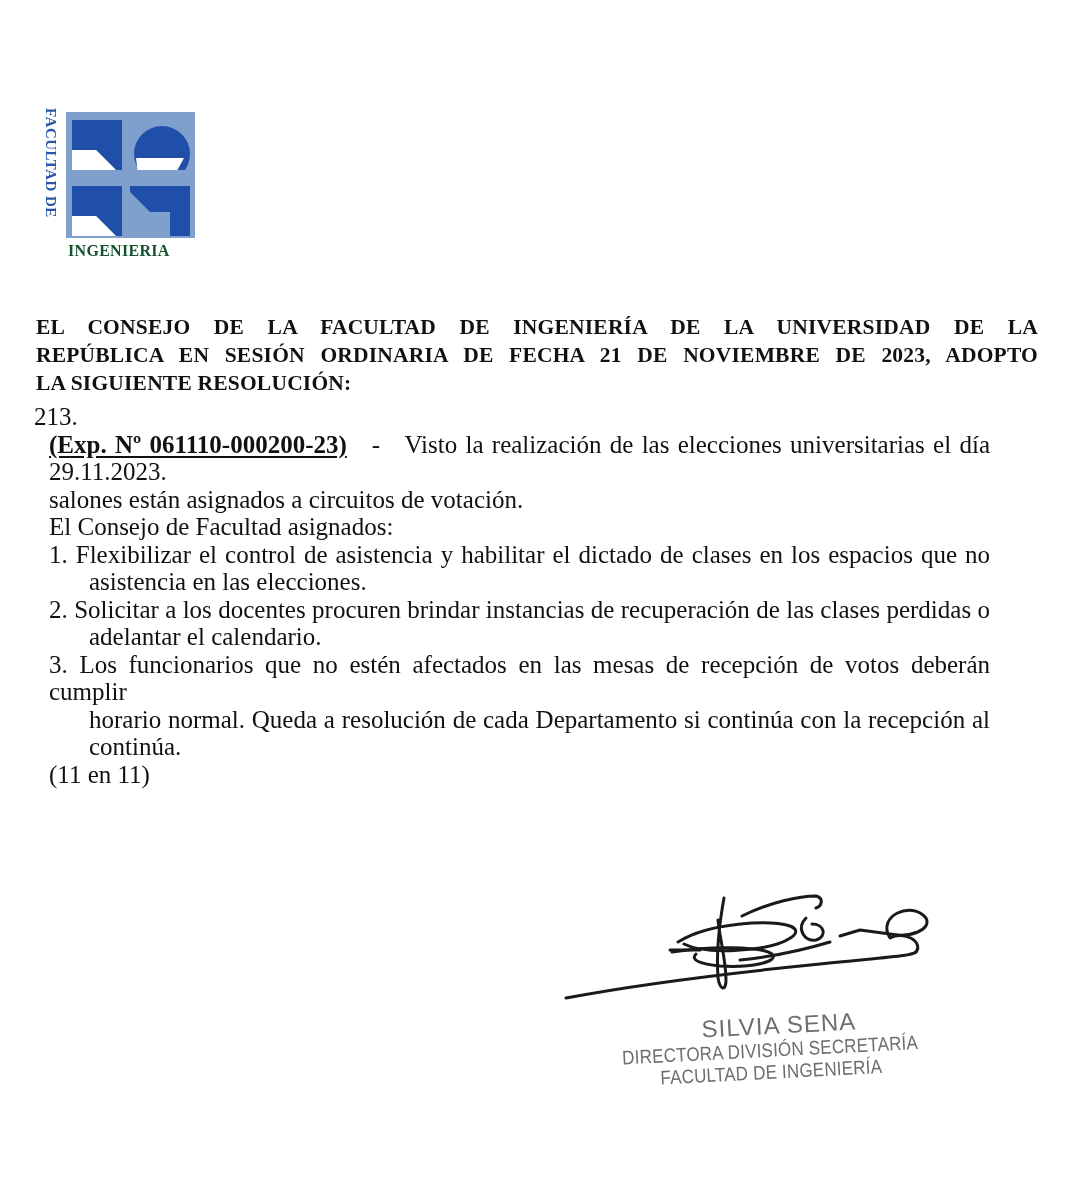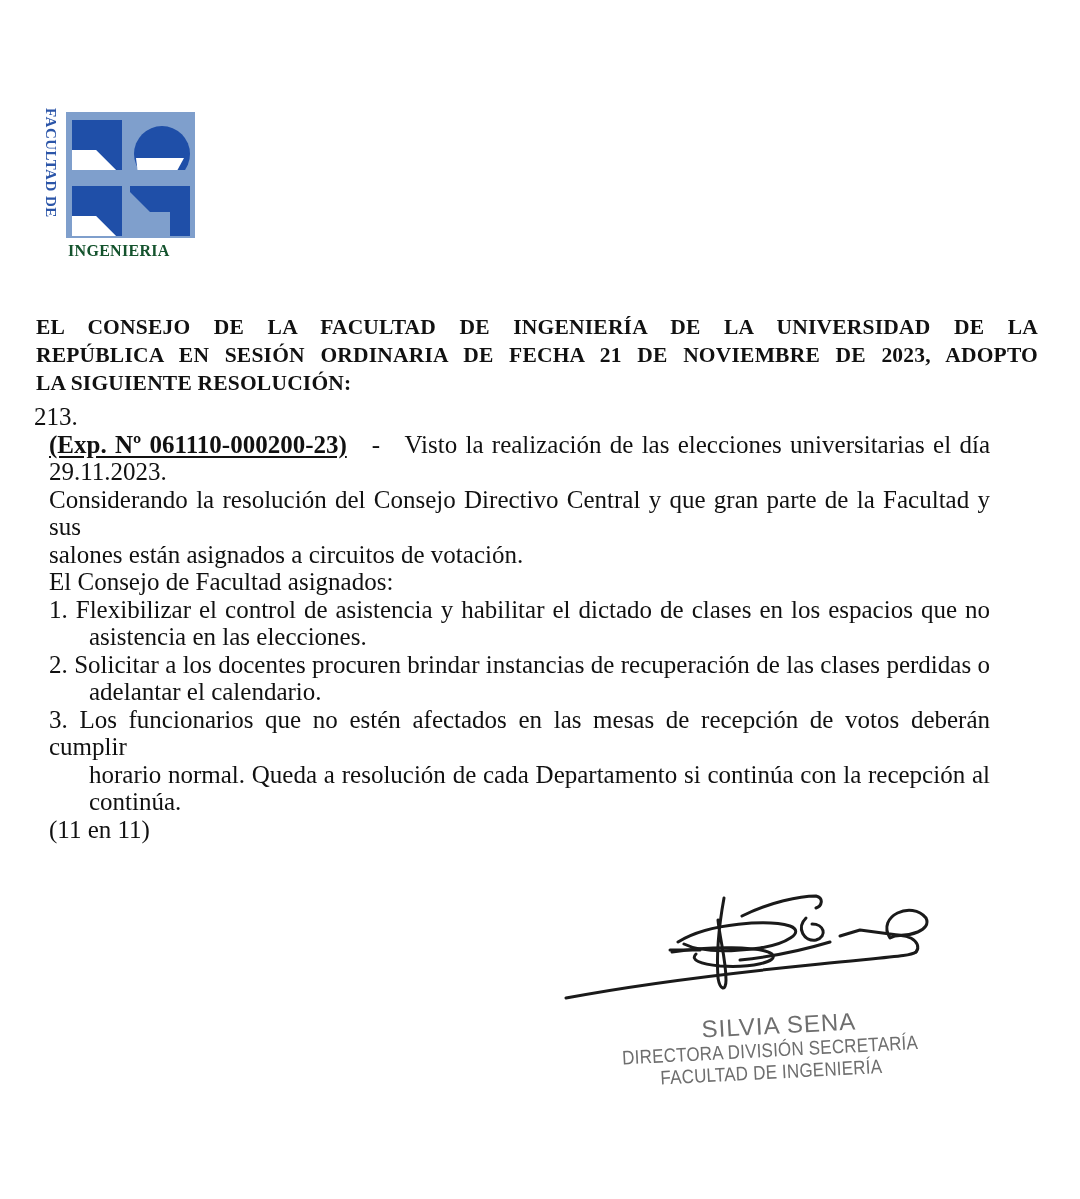--- a/index.html
+++ b/index.html
@@ -170,21 +170,20 @@
 <div class="body">
   <span class="row">213.</span>
 
   <span class="row justify ind1">
     <span class="exp">(Exp. Nº 061110-000200-23)</span>
     &nbsp;&nbsp;<span>-</span>&nbsp;&nbsp;
     <span>Visto la realización de las elecciones universitarias el día</span>
   </span>
   <span class="row ind1">29.11.2023.</span>
 
-  <span class="row justify ind1">Considerando la resolución del Consejo Directivo Central y que gran parte de la Facultad y sus</span>
   <span class="row ind1">salones están asignados a circuitos de votación.</span>
 
   <span class="row ind1">El Consejo de Facultad asignados:</span>
 
   <span class="row justify ind1">1. Flexibilizar el control de asistencia y habilitar el dictado de clases en los espacios que no</span>
   <span class="row ind2">asistencia en las elecciones.</span>
 
   <span class="row justify ind1">2. Solicitar a los docentes procuren brindar instancias de recuperación de las clases perdidas o</span>
   <span class="row ind2">adelantar el calendario.</span>
 

